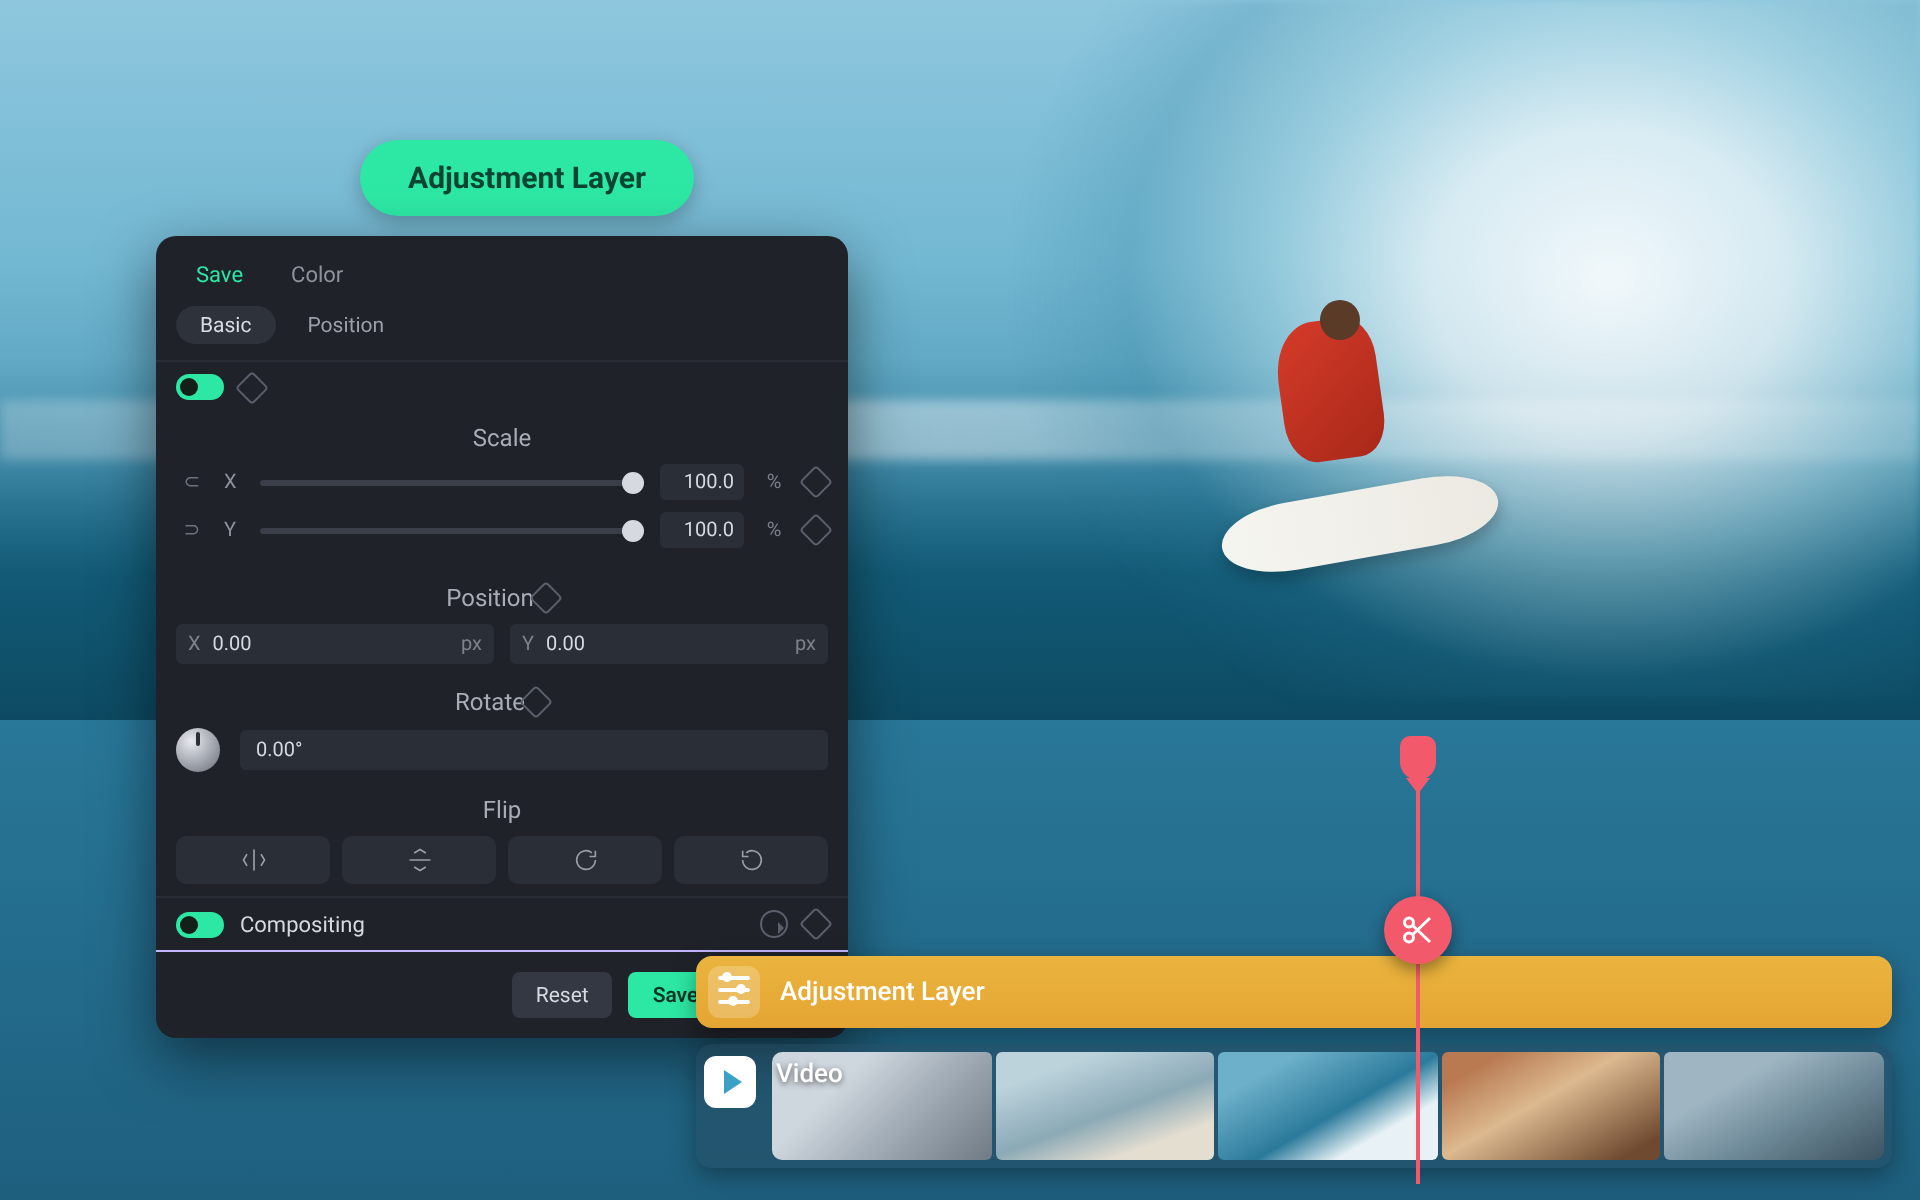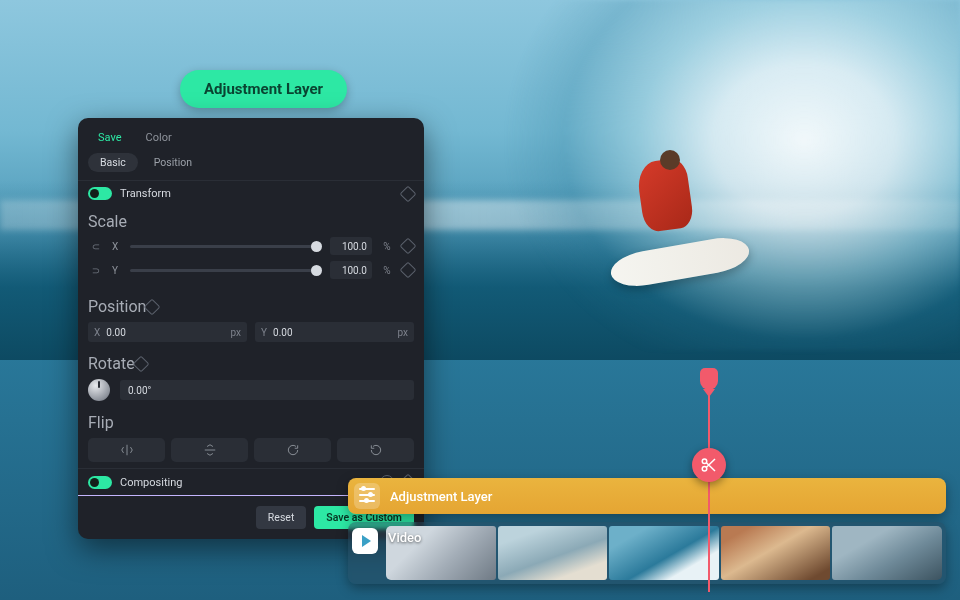--- a/index.html
+++ b/index.html
@@ -51,21 +51,21 @@
   .section-row { display:flex; align-items:center; padding: 6px 10px; border-top:1px solid #2a2e36;}
   .section-last { border-bottom:1px solid #c4b5fd; }
   .toggle { width:24px; height:13px; border-radius: 7px; background:#2de8a4; position:relative; margin-right:8px; cursor:pointer; }
   .toggle::after { content:""; position:absolute; left:2px; top:2px; width:9px; height:9px; border-radius:50%; background:#13201a; }
   .section-title { flex:1; color:#d6dae0; font-size:11px; }
   .keyframe { width:12px; height:12px; transform: rotate(45deg); border:1px solid #5a606b; border-radius:2px; cursor:pointer; }
   .reset-icn { width:14px; height:14px; border:1px solid #5a606b; border-radius:50%; margin-right:8px; position:relative; cursor:pointer;}
   .reset-icn::after{content:"";position:absolute;right:-2px;top:5px;border:3px solid transparent;border-left-color:#5a606b;}
 
   .group { padding: 6px 10px; }
-  .label { color:#a7acb5; font-size:16px; margin-bottom:6px; display:flex; justify-content:flex-start; align-items:center;}
+  .label { color:#a7acb5; font-size:12px; margin-bottom:6px; display:flex; justify-content:center; align-items:center;}
   .slider-row { display:flex; align-items:center; gap:8px; margin-bottom:6px; }
   .slider-row .link { width:16px; display:flex; align-items:center; justify-content:center; color:#6d737d; font-size:10px;}
   .axis-label { width:10px; color:#8e939b; font-size:10px; }
   .slider { flex:1; height:3px; background:#3a3f49; border-radius:2px; position:relative; cursor:pointer; }
   .slider::after { content:""; position:absolute; right:0; top:-4px; width:11px; height:11px; border-radius:50%; background:#d6dae0; }
   .numbox { width:42px; height:18px; background:#2a2e36; border-radius:3px; display:flex; align-items:center; justify-content:flex-end; padding:0 5px; color:#d6dae0; font-size:10px; }
   .unit { width:14px; color:#7d828c; font-size:10px; text-align:center;}
   .kf-slot { width:12px; display:flex; justify-content:center;}
 
   .pos-row { display:flex; align-items:center; gap:8px; }
@@ -142,21 +142,20 @@
     <div class="tab active">Save</div>
     <div class="tab">Color</div>
   </div>
   <div class="subtabs">
     <div class="subtab active">Basic</div>
     <div class="subtab">Position</div>
   </div>
 
   <div class="section-row">
     <div class="toggle"></div>
-    <div class="section-title">Transform</div>
     <div class="kf-slot">
         <div class="keyframe"></div>
       </div>
   </div>
 
   <div class="group">
     <div class="label">
         <span>Scale</span>
       </div>
     <div class="slider-row">

